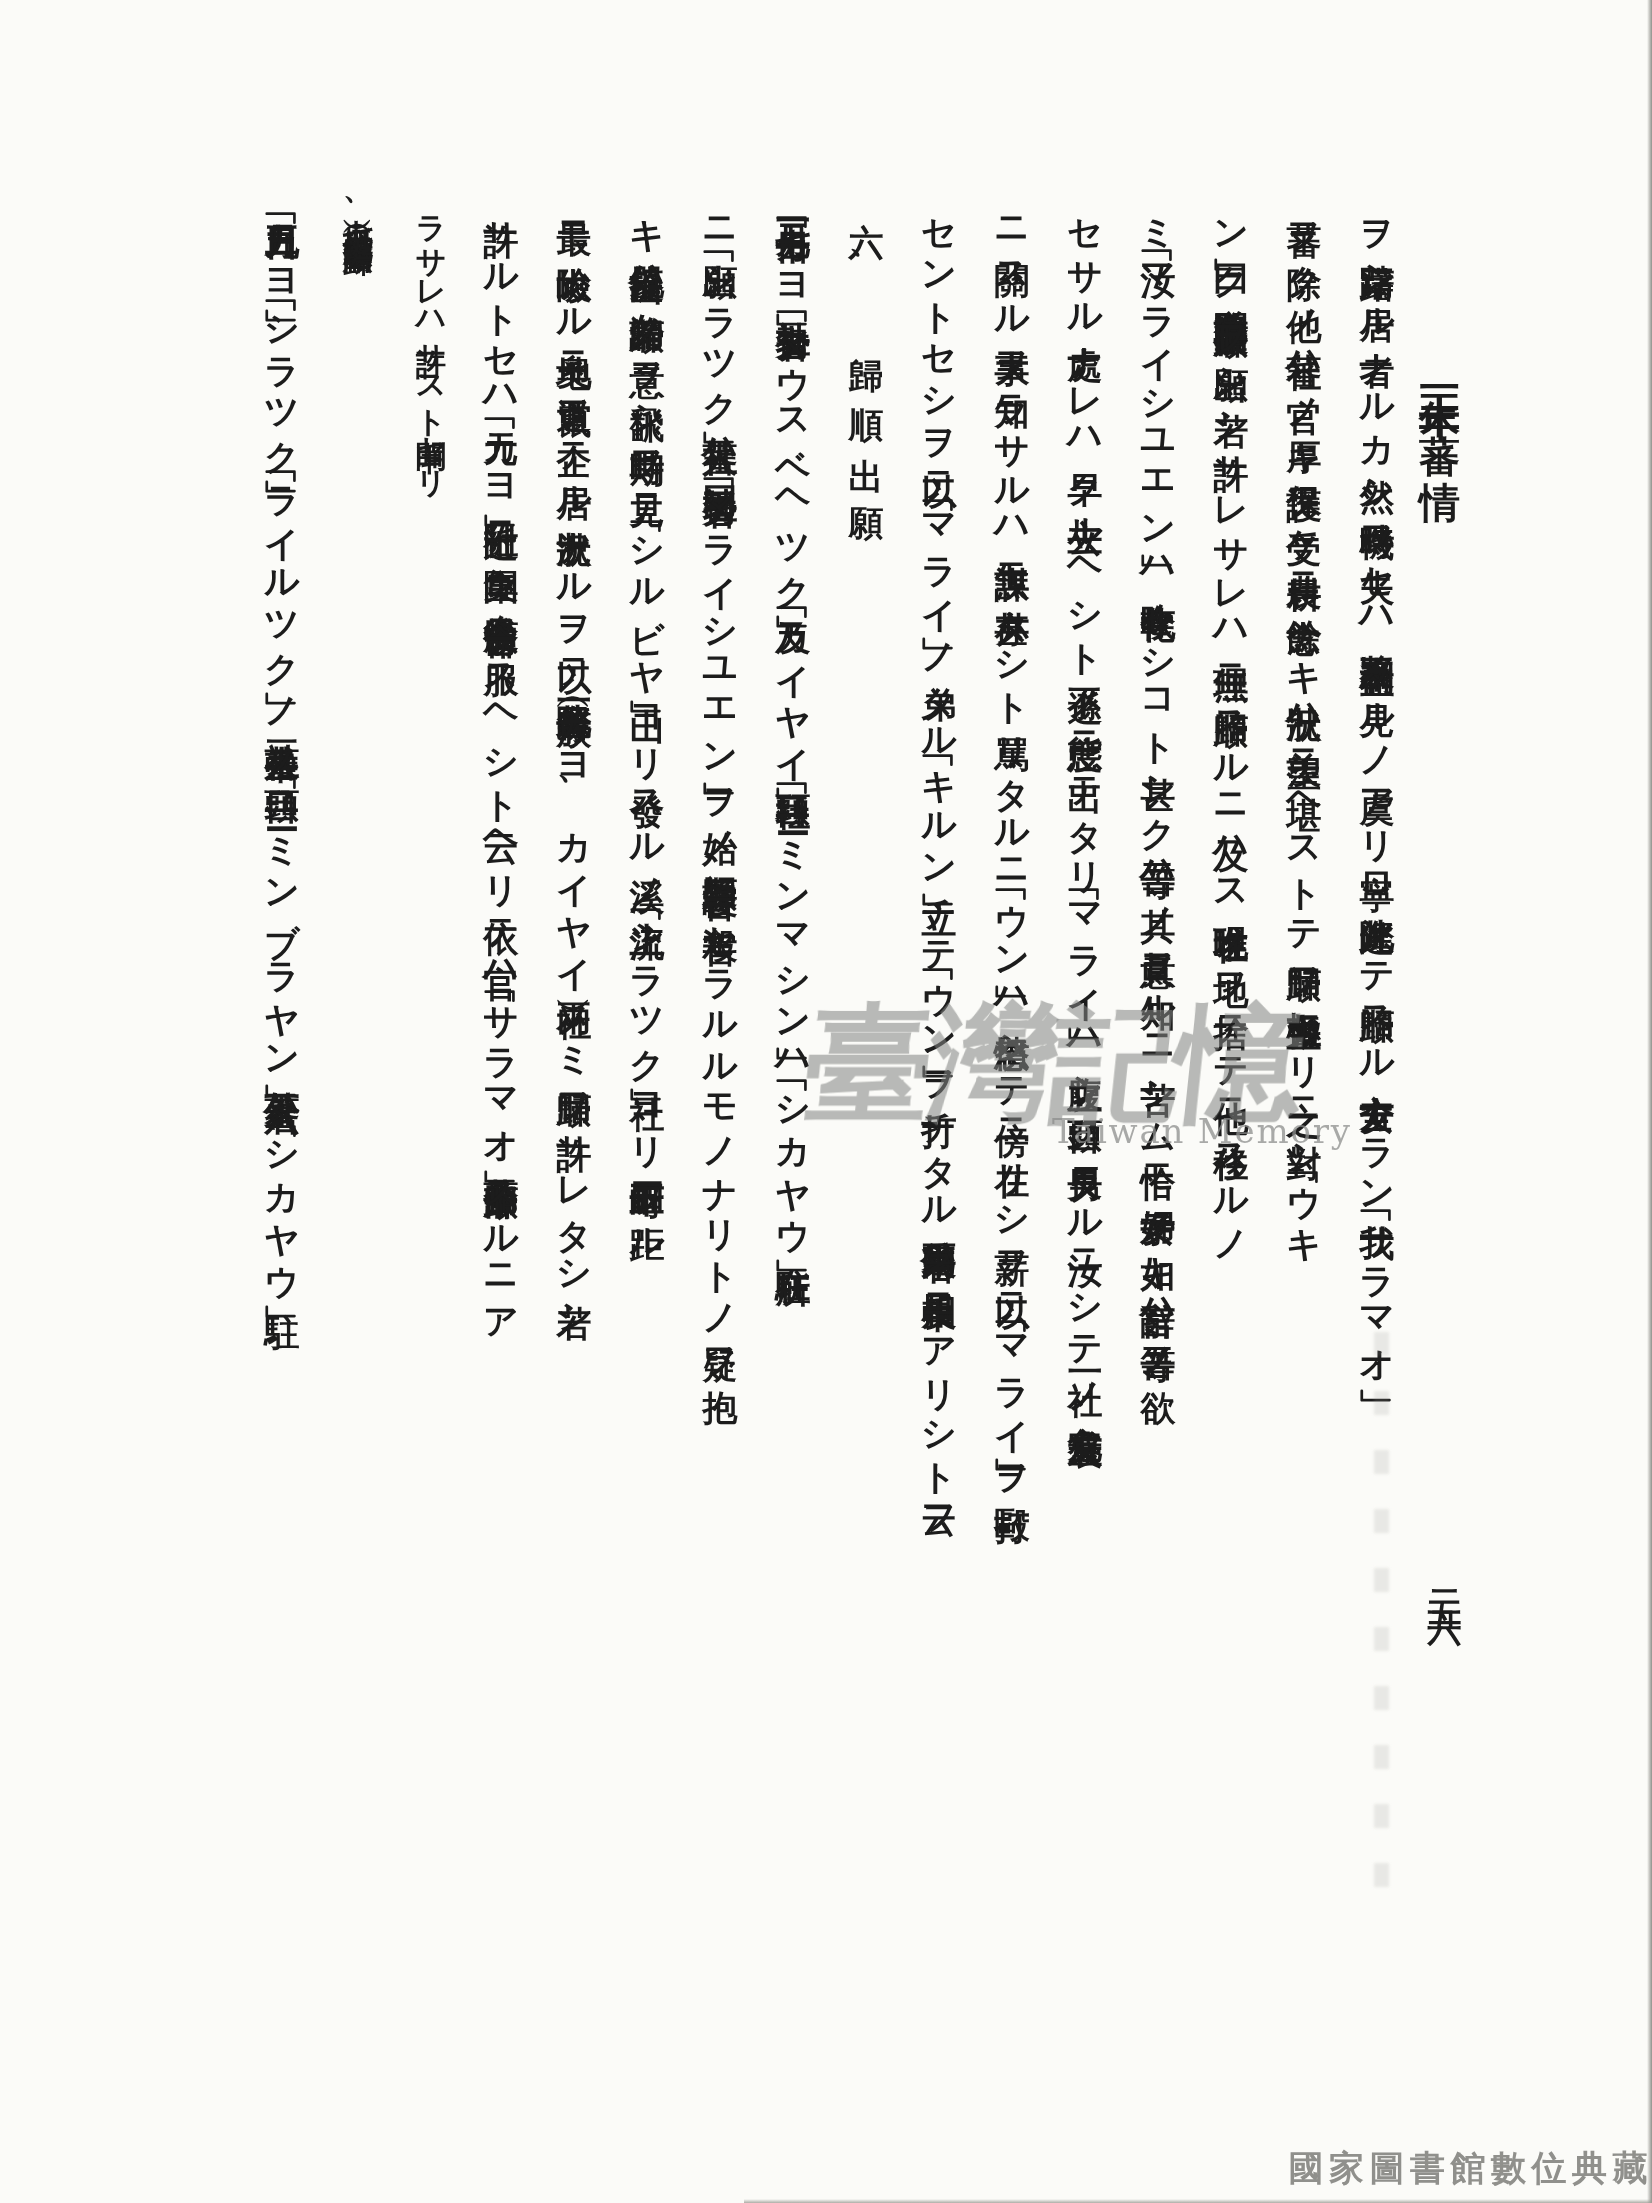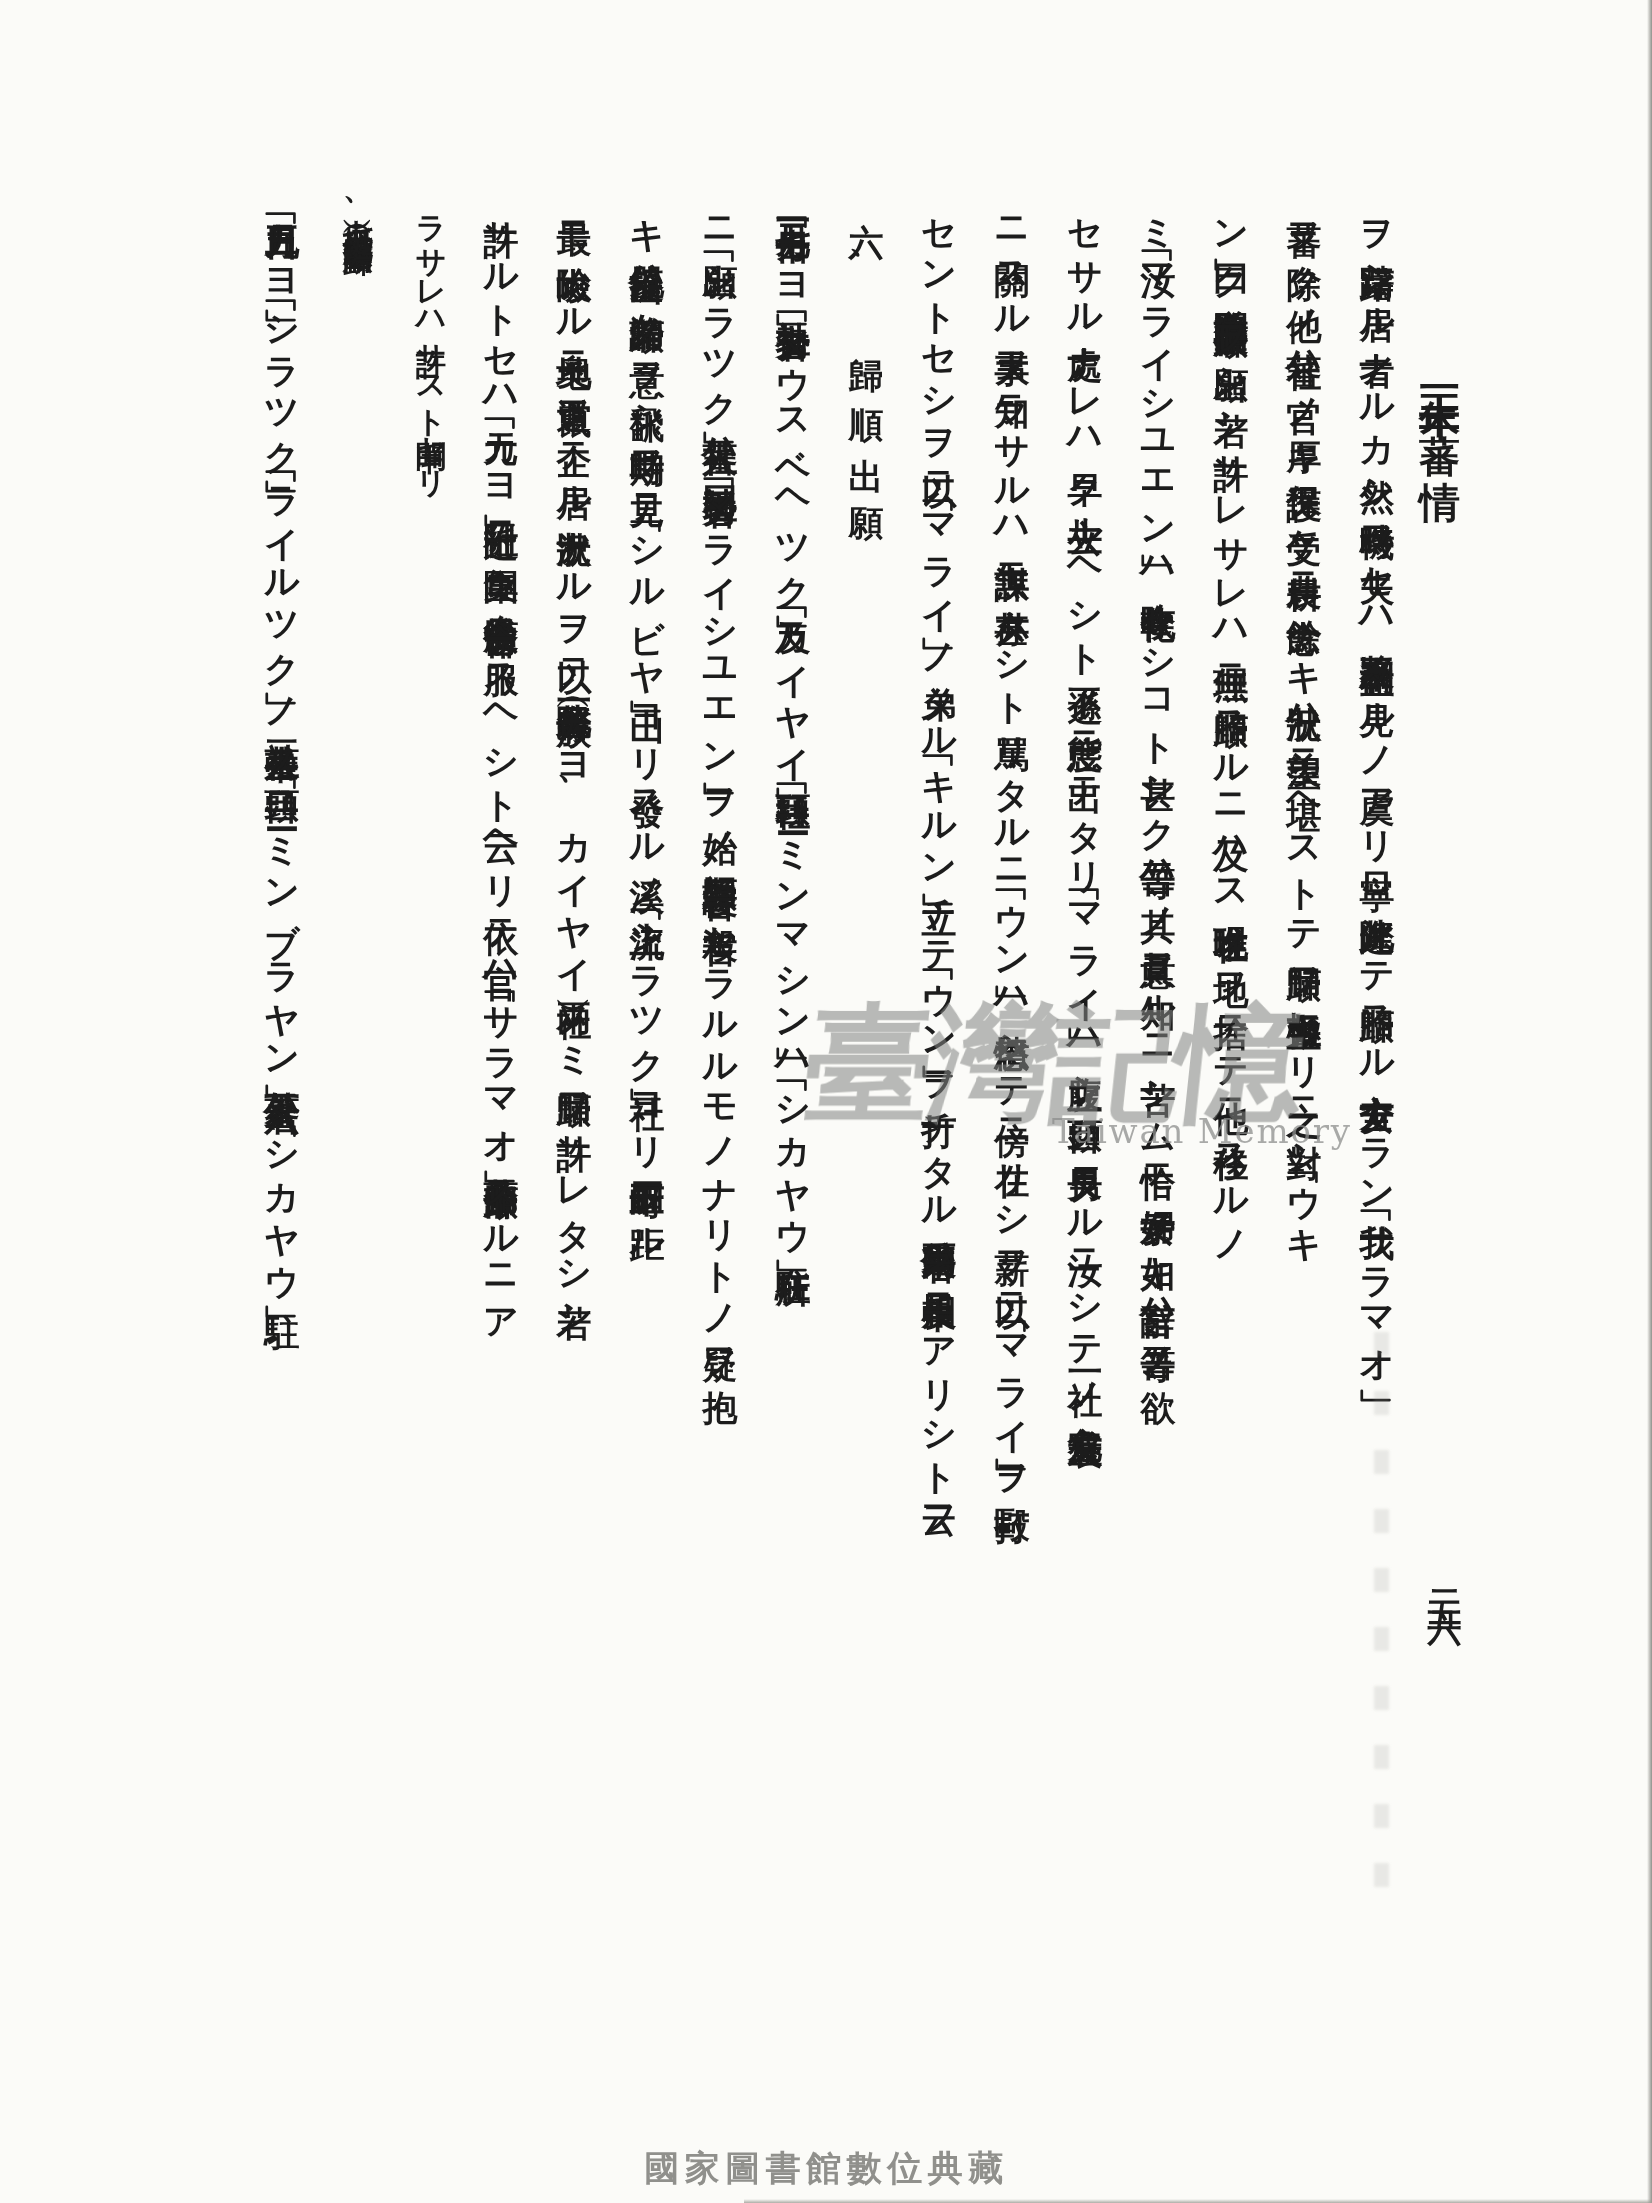--- a/index.html
+++ b/index.html
@@ -66,21 +66,21 @@
     white-space:nowrap;
   }
   .watermark .wm-latin{
     position:absolute;left:246px;top:112px;
     font-size:34px;color:rgba(140,142,140,.75);
     letter-spacing:1.8px;white-space:nowrap;
   }
   
   .footer-caption{
     position:absolute;top:2145px;left:0;width:100%;
-    text-align:center;
+    text-align:right;
     font-size:35px;font-weight:600;color:#90908c;letter-spacing:5.5px;
   }
 </style>
 </head>
 <body>
 
 <div class="page">
 
   <div class="kanpou-head">
     <span class="part1">大正十一年</span><span class="part2">蕃</span><span class="part3">情</span>

